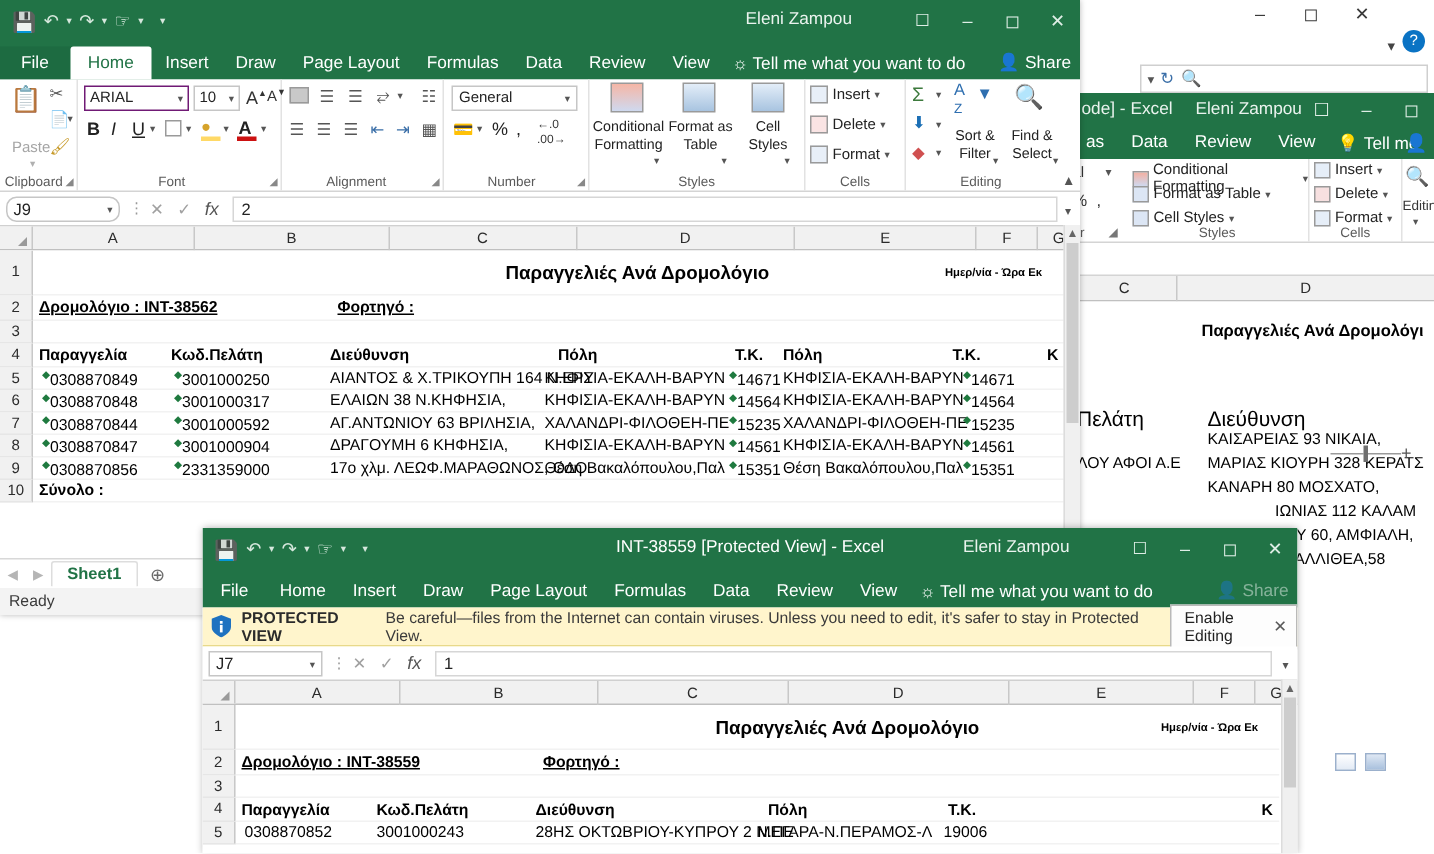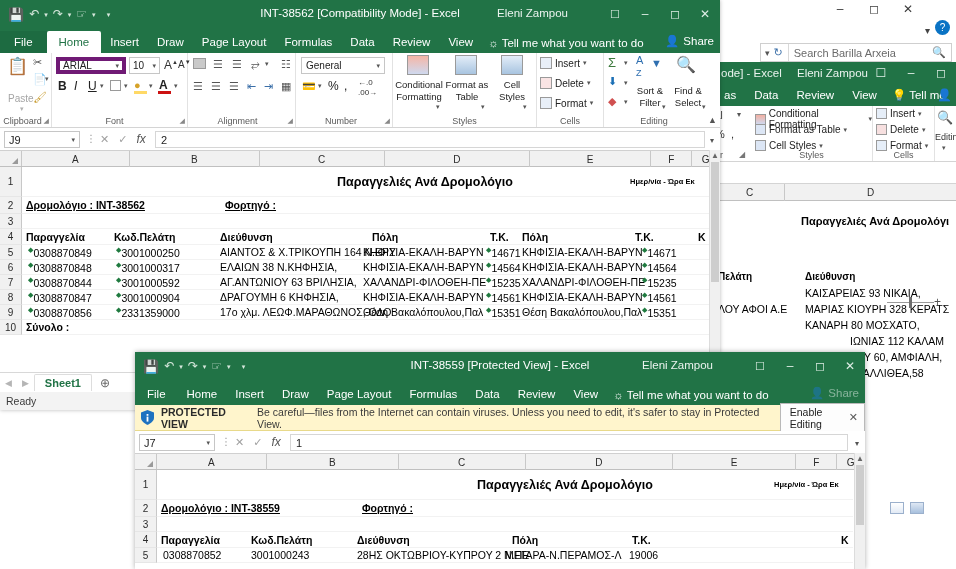--- a/index.html
+++ b/index.html
@@ -153,21 +153,21 @@
     background: #0a73c4; color: #fff; font-size: 10px;
     display: flex; align-items: center; justify-content: center;
   }
   .exp-searchbar {
     position: absolute; display: flex; align-items: center;
     border: 1px solid #cfcfcf; background: #fff; font-size: 11px; color: #555;
   }
 
   
   .bg-grid-txt { position: absolute; font-size: 10.5px; color: #000; white-space: nowrap; }
-  .bg-hdr-txt { position: absolute; font-size: 10px; color: #000; font-weight: bold; white-space: nowrap; }
+  .bg-hdr-txt { position: absolute; font-size: 14px; color: #000; font-weight: normal; white-space: nowrap; }
 
   .zoomslider { position: absolute; display: flex; align-items: center; }
   .zs-line { height: 1px; background: #9a9a9a; }
   .zs-handle { width: 3px; height: 11px; background: #6f6f6f; }
   .zs-sign { font-size: 12px; color: #555; }
 
   .scrollbar-v {
     position: absolute; background: #f0f0f0; border-left: 1px solid #dcdcdc;
   }
   .scroll-thumb { position: absolute; background: #cdcdcd; left: 1px; right: 1px; }
@@ -185,21 +185,20 @@
       <div class="exp-winbtn">✕</div>
     </div>
     <div style="position:absolute; left:928px; top:0;"></div>
   </div>
   <div style="position:absolute; left:925px; top:25px; font-size:10px; color:#444;">▾</div>
   <div class="exp-help" style="left:935px; top:20px;">?</div>
 
   <div class="exp-searchbar" style="left:760px; top:43px; width:192px; height:19px;">
     <span style="font-size:9px;color:#555;padding:0 4px;">▾</span>
     <span style="font-size:11px;color:#3b6fa8;padding-right:5px;">↻</span>
-    <span style="border-left:1px solid #d9d9d9; height:100%; display:flex; align-items:center; padding:0 5px; flex:1; color:#6a6a6a;">Search Barilla Arxeia</span>
     <span style="font-size:11px;color:#444;padding-right:5px;">🔍</span>
   </div>
 
   <div class="excel-win" style="left:715px; top:62px; width:241px; height:507px;">
 
     <div class="title-bar" style="height:22px; width:241px;">
       <div style="position:absolute; left:6px; font-size:11.5px; color:#eaf3ee;">ode]  -  Excel</div>
       <div style="position:absolute; left:82px; font-size:11.5px; color:#eaf3ee;">Eleni Zampou</div>
       <div class="win-btns" style="right:0; top:0; height:22px;">
         <div class="win-btn">☐</div>
@@ -315,21 +314,20 @@
       <div class="qat">
         <span class="qat-ico" style="font-size:13px;">💾</span>
         <span class="qat-ico">↶</span>
         <span class="qat-ico" style="font-size:7px;">▾</span>
         <span class="qat-ico">↷</span>
         <span class="qat-ico" style="font-size:7px;">▾</span>
         <span class="qat-ico">☞</span>
         <span class="qat-ico" style="font-size:7px;">▾</span>
         <span class="qat-ico" style="font-size:7px; margin-left:6px;">▾</span>
       </div>
-      <div class="win-title" style="top:7px;">INT-38562  [Compatibility Mode]  -  Excel</div>
       <div class="acct-name" style="right:152px; top:7px;">Eleni Zampou</div>
       <div class="win-btns" style="right:0; top:0; height:28px;">
         <div class="win-btn" style="font-size:11px;">☐</div>
         <div class="win-btn">–</div>
         <div class="win-btn">◻</div>
         <div class="win-btn">✕</div>
       </div>
     </div>
 
     <div class="ribbon-tabs" style="height:25px; width:720px;">
@@ -360,21 +358,21 @@
         <div style="position:absolute; left:20px; top:52px; font-size:7px; color:#b0b0b0;">▾</div>
         <div style="position:absolute; left:33px; top:3px; font-size:11px; color:#555;">✂</div>
         <div style="position:absolute; left:33px; top:20px; font-size:11px; color:#555;">📄</div>
         <div style="position:absolute; left:45px; top:22px; font-size:7px; color:#555;">▾</div>
         <div style="position:absolute; left:33px; top:38px; font-size:11px; color:#c79a2a;">🖌</div>
         <div class="rgroup-label" style="left:-6px;">Clipboard</div>
         <div style="position:absolute; right:2px; bottom:2px; font-size:7px; color:#888;">◢</div>
       </div>
 
       <div class="rgroup" style="left:52px; width:136px;">
-        <div style="position:absolute; left:4px; top:4px; width:70px; height:17px; border:4px solid #701a75; background:#fff; display:flex; align-items:center; padding:0 3px;">
+        <div style="position:absolute; left:4px; top:4px; width:70px; height:17px; border:1px solid #701a75; background:#fff; display:flex; align-items:center; padding:0 3px;">
           <span style="font-size:10px; color:#222;">ARIAL</span>
           <span style="margin-left:auto; font-size:7px; color:#555;">▾</span>
         </div>
         <div style="position:absolute; left:77px; top:4px; width:31px; height:17px; border:1px solid #c6c6c6; background:#fff; display:flex; align-items:center; padding:0 3px;">
           <span style="font-size:10px; color:#222;">10</span>
           <span style="margin-left:auto; font-size:7px; color:#555;">▾</span>
         </div>
         <div style="position:absolute; left:112px; top:5px; font-size:12px; color:#333;">A<sup style="font-size:6px;">▲</sup></div>
         <div style="position:absolute; left:126px; top:6px; font-size:10px; color:#333;">A<sup style="font-size:6px;">▼</sup></div>
 
@@ -475,21 +473,21 @@
 
         <div style="position:absolute; left:72px; top:2px; font-size:16px; color:#2f6fb0;">🔍</div>
         <div style="position:absolute; left:66px; top:32px; font-size:9.5px; color:#222; line-height:12px; width:36px; text-align:center;">Find &amp; Select</div>
         <div style="position:absolute; left:98px; top:50px; font-size:7px; color:#555;">▾</div>
         <div class="rgroup-label" style="left:20px; width:60px;">Editing</div>
         <div style="position:absolute; right:3px; bottom:2px; font-size:9px; color:#555;">▲</div>
       </div>
     </div>
 
     <div class="fmla-bar" style="height:23px; width:720px; position:relative;">
-      <div class="namebox" style="left:4px; top:3px; width:76px; height:17px;">
+      <div class="namebox" style="left:4px; top:3px; width:76px; height:17px;border-radius:7px;">
         <span>J9</span>
         <span class="caret">▾</span>
       </div>
       <div style="position:absolute; left:86px; top:5px; font-size:10px; color:#999;">⋮</div>
       <div class="fx-icons" style="left:100px; top:4px;">
         <span>✕</span>
         <span>✓</span>
         <span class="fx">fx</span>
       </div>
       <div class="fmla-input" style="left:155px; top:3px; width:550px; height:17px;">

